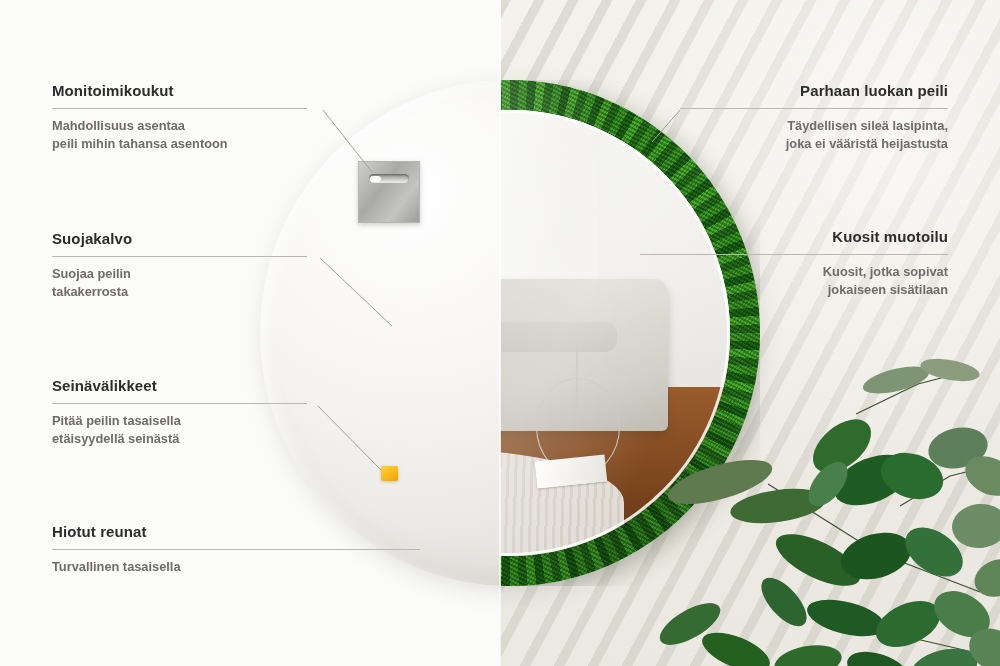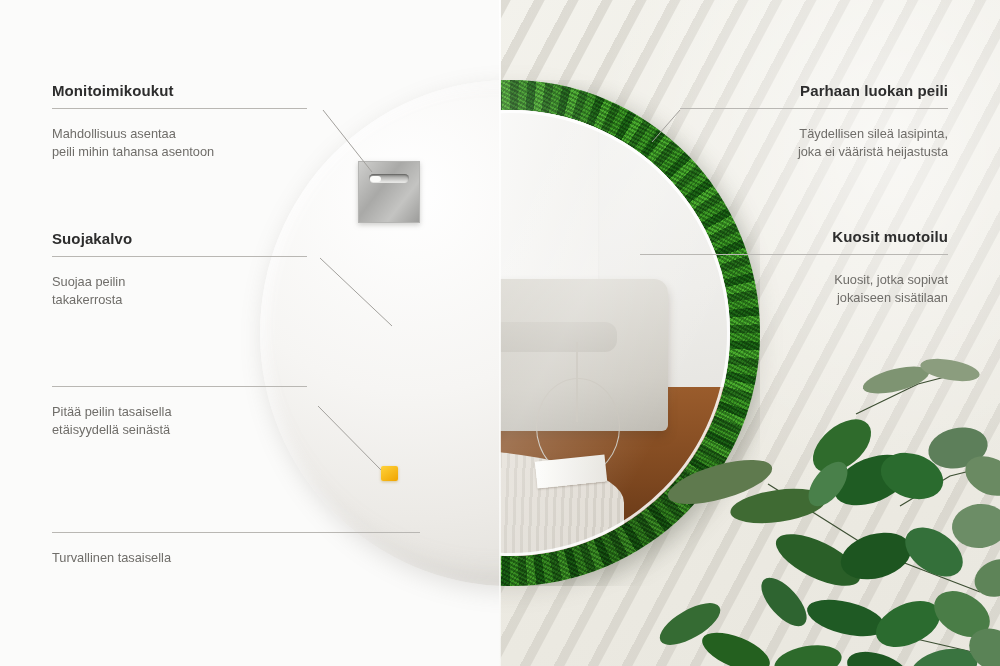--- a/index.html
+++ b/index.html
@@ -140,21 +140,21 @@
     position:absolute; left:381px; top:466px; width:17px; height:15px;
     background:linear-gradient(145deg,#ffd23a,#f0a400);
     border-radius:2px;
     box-shadow:0 1px 3px rgba(160,120,0,.35);
   }
 
   
   .callout { position:absolute; }
   .co-title { font-size:15px; font-weight:bold; color:#2d2d2d; letter-spacing:.1px; white-space:nowrap;}
   .co-rule { height:1px; background:#b9b7b3; margin-top:9px; }
-  .co-desc { font-size:12.8px; color:#6f6d69; line-height:1.42; margin-top:16px; white-space:pre-line;}
+  .co-desc { font-size:12.8px; color:#6f6d69; line-height:1.42; margin-top:8px; white-space:pre-line;font-weight:bold;}
   .right .co-title, .right .co-desc { text-align:right; }
 
   svg.leaders { position:absolute; left:0; top:0; width:1000px; height:666px; pointer-events:none; }
 </style>
 </head>
 <body>
 
 <div id="stage">
 
   <div class="bg-left"></div>
@@ -253,26 +253,28 @@
   </div>
 
   <div class="callout left" style="left:52px; top:230px; width:255px;">
     <div class="co-title">Suojakalvo</div>
     <div class="co-rule"></div>
     <div class="co-desc">Suojaa peilin
 takakerrosta</div>
   </div>
 
   <div class="callout left" style="left:52px; top:377px; width:255px;">
+    <div class="co-title">Seinävälikkeet</div>
     <div class="co-rule"></div>
     <div class="co-desc">Pitää peilin tasaisella
 etäisyydellä seinästä</div>
   </div>
 
   <div class="callout left" style="left:52px; top:523px; width:368px;">
+    <div class="co-title">Hiotut reunat</div>
     <div class="co-rule"></div>
     <div class="co-desc">Turvallinen tasaisella</div>
   </div>
 
   <div class="callout right" style="left:680px; top:82px; width:268px;">
     <div class="co-title">Parhaan luokan peili</div>
     <div class="co-rule"></div>
     <div class="co-desc">Täydellisen sileä lasipinta,
 joka ei vääristä heijastusta</div>
   </div>

